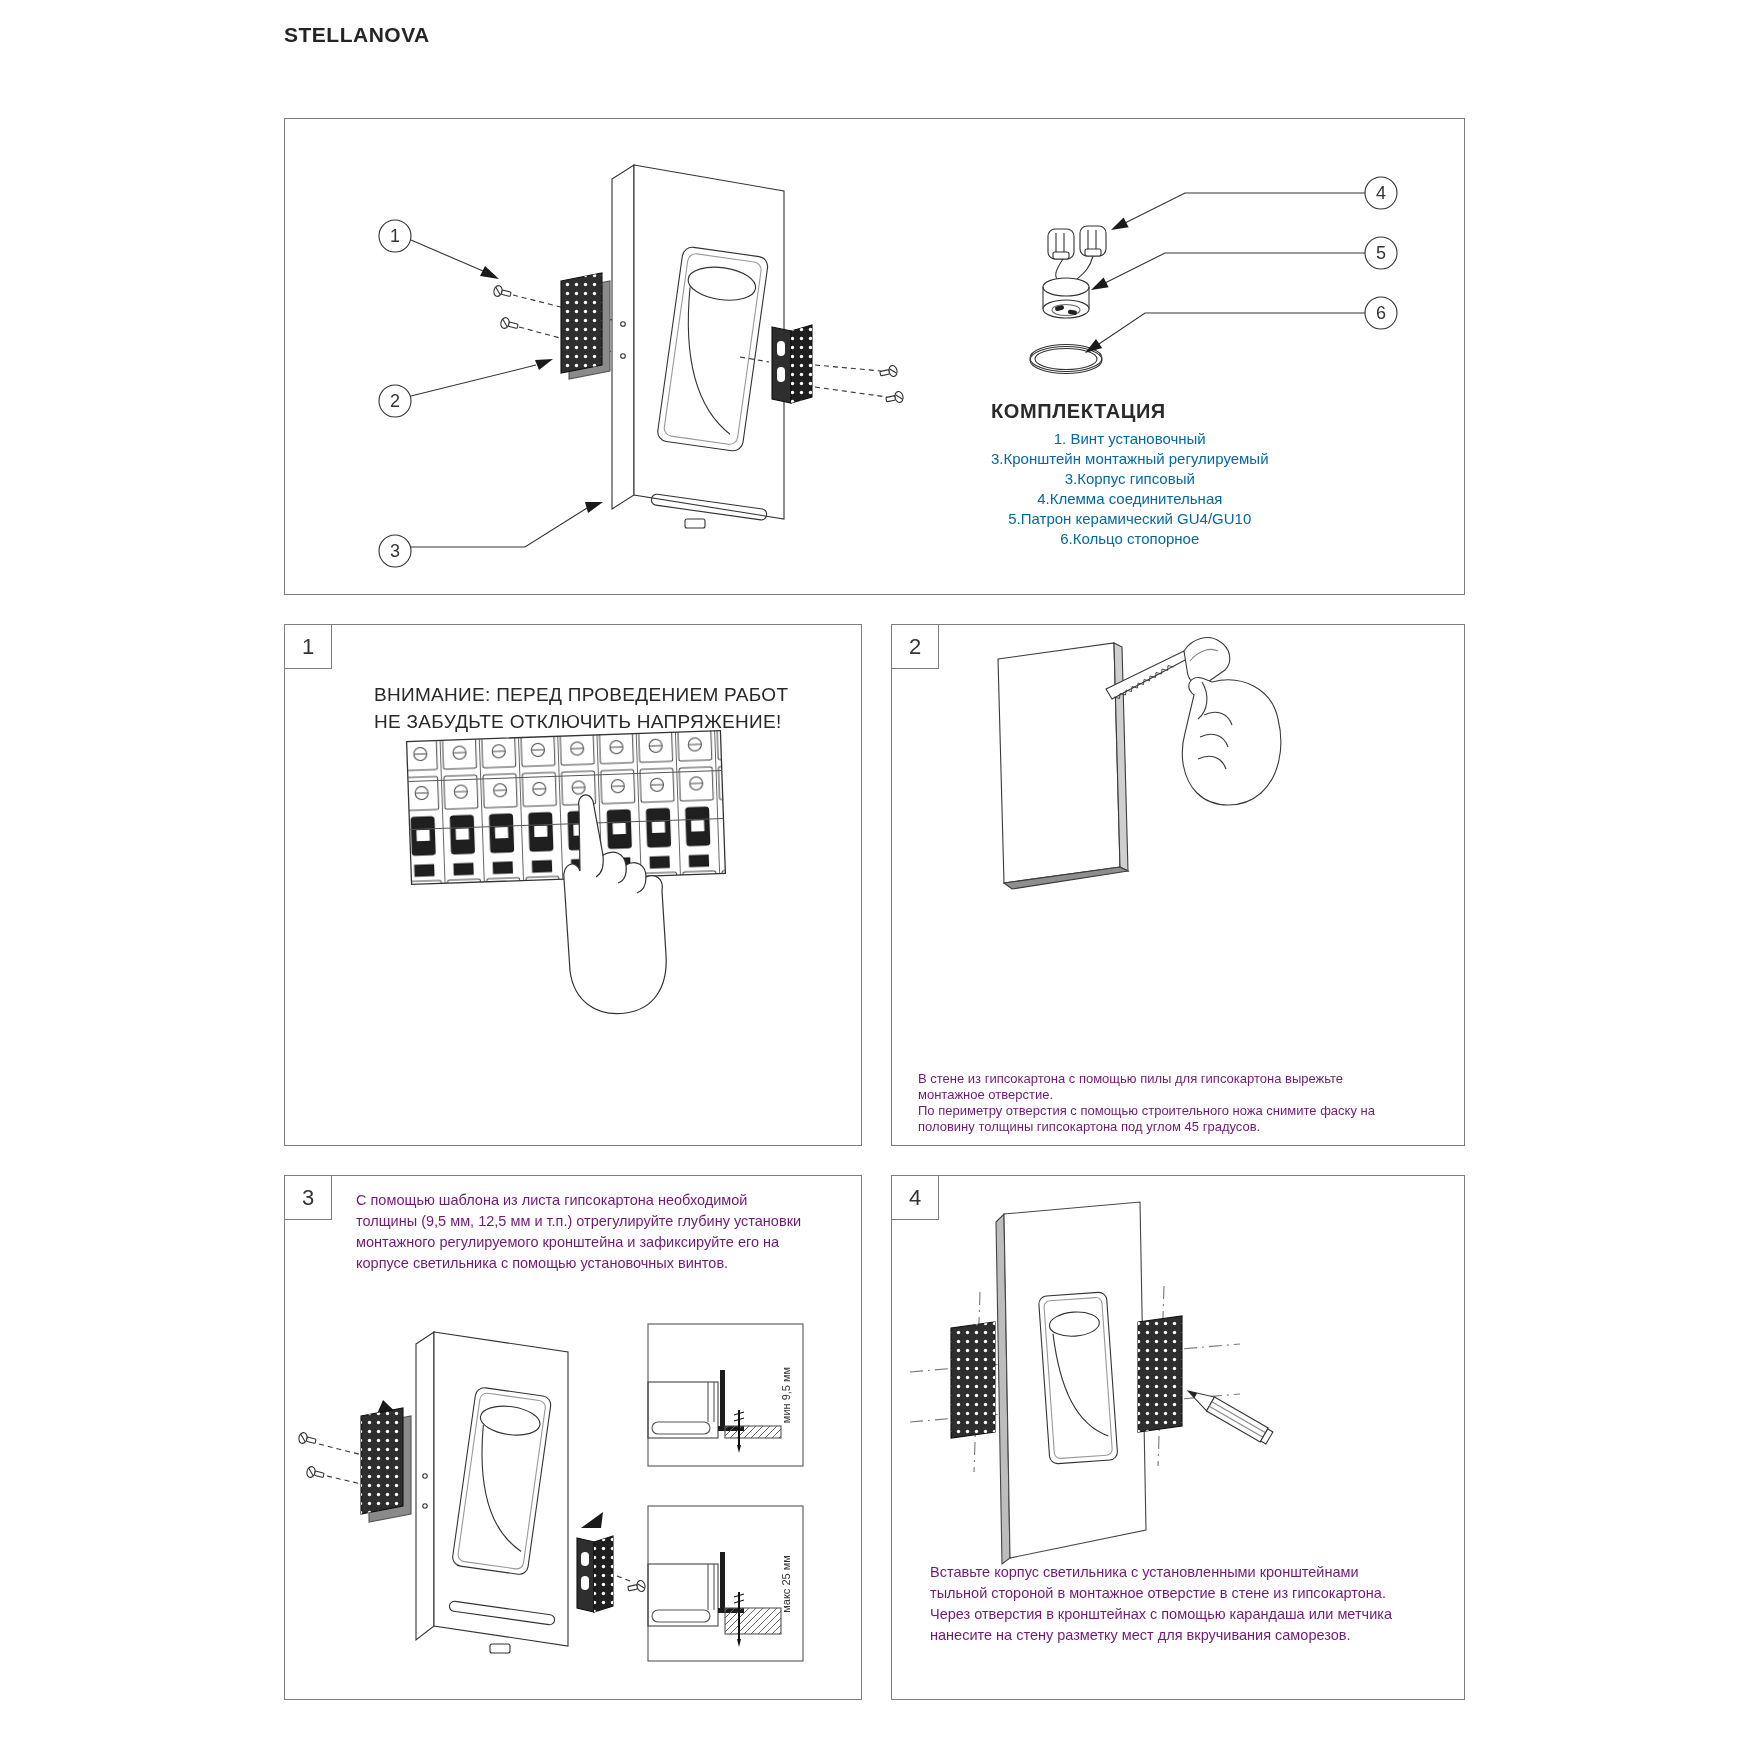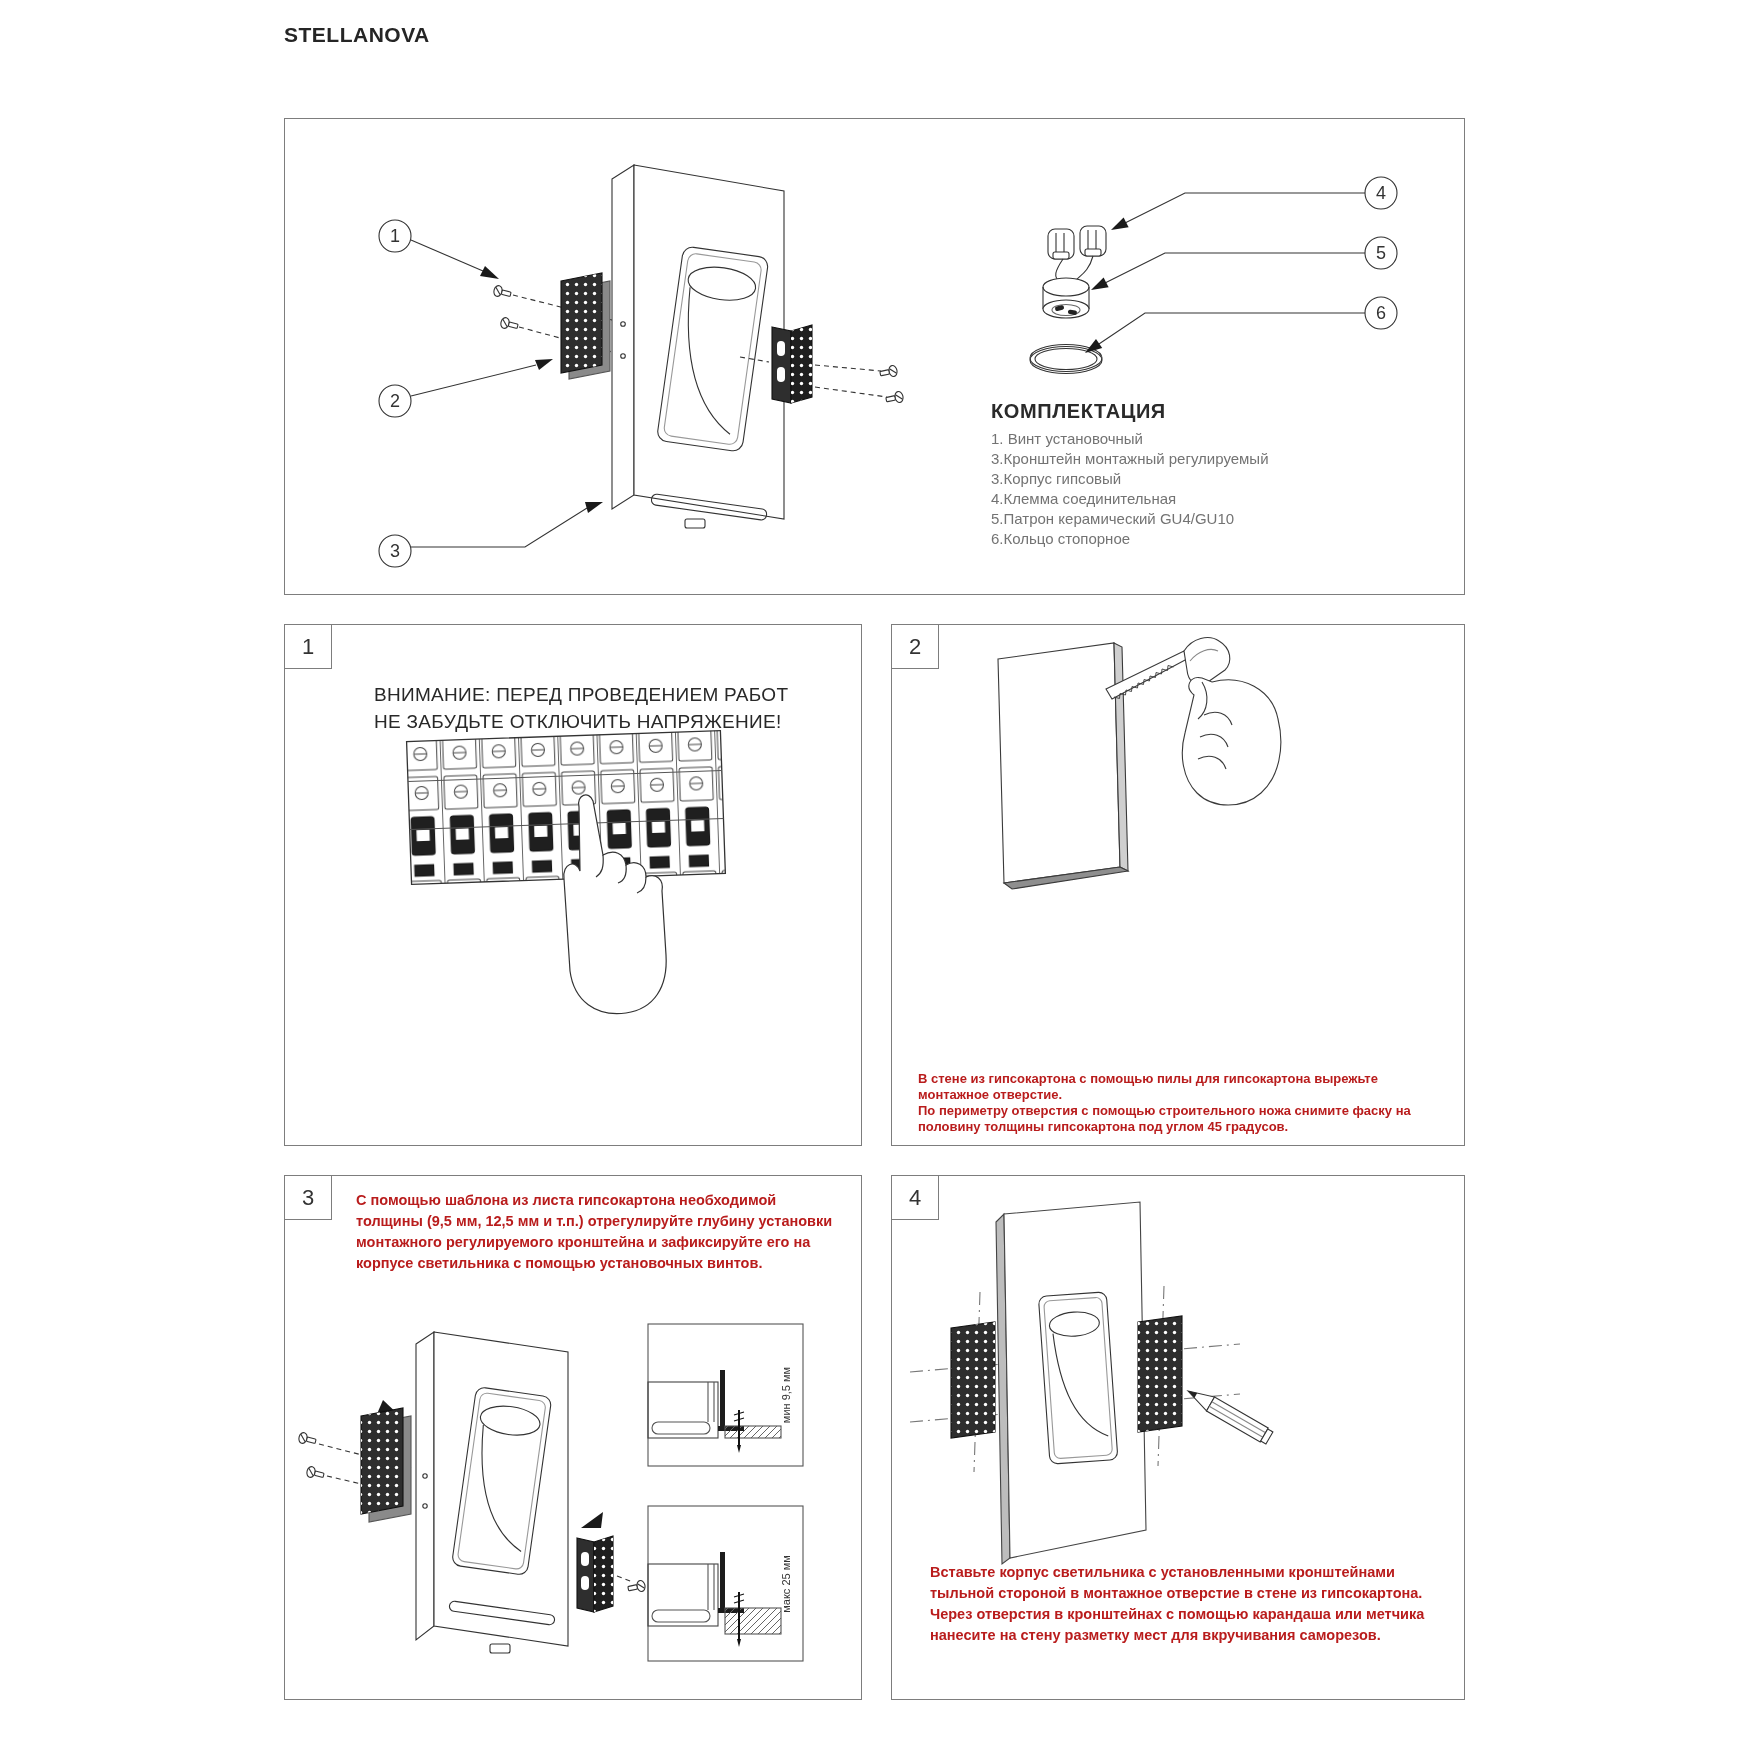--- a/index.html
+++ b/index.html
@@ -4,23 +4,23 @@
 <style>
   html,body{margin:0;padding:0;background:#fff;}
   body{width:1752px;height:1752px;font-family:"Liberation Sans",sans-serif;color:#2d2d2d;}
   .page{position:relative;width:1544px;height:1752px;overflow:hidden;background:#fff;}
   .hdr{position:absolute;left:284px;top:22px;font-weight:bold;font-size:21px;line-height:25px;letter-spacing:.5px;color:#252525;}
   .panel{position:absolute;border:1px solid #7d7d7d;background:#fff;box-sizing:border-box;}
   .numbox{position:absolute;left:-1px;top:-1px;width:48px;height:45px;border:1px solid #7d7d7d;
           display:flex;align-items:center;justify-content:center;font-size:22px;color:#333;background:#fff;box-sizing:border-box;}
   .abs{position:absolute;}
   .warn{font-weight:normal;color:#282828;white-space:pre-line;letter-spacing:.3px;}
-  .bodytext{color:#b91c1c;white-space:pre-line;font-weight:bold;}
+  .bodytext{color:#701a75;white-space:pre-line;}
   .kit-head{font-weight:bold;font-size:20px;letter-spacing:.6px;color:#2a2a2a;}
-  .kit-item{font-size:15px;line-height:20px;color:#737373;}
+  .kit-item{font-size:15px;line-height:20px;color:#0369a1;text-align:center;}
   svg{position:absolute;left:0;top:0;display:block;}
   svg text{font-family:"Liberation Sans",sans-serif;fill:#333;}
 </style>
 </head>
 <body>
 
 <div class="page">
 
   <div class="hdr">
     <div>STELLANOVA</div>

